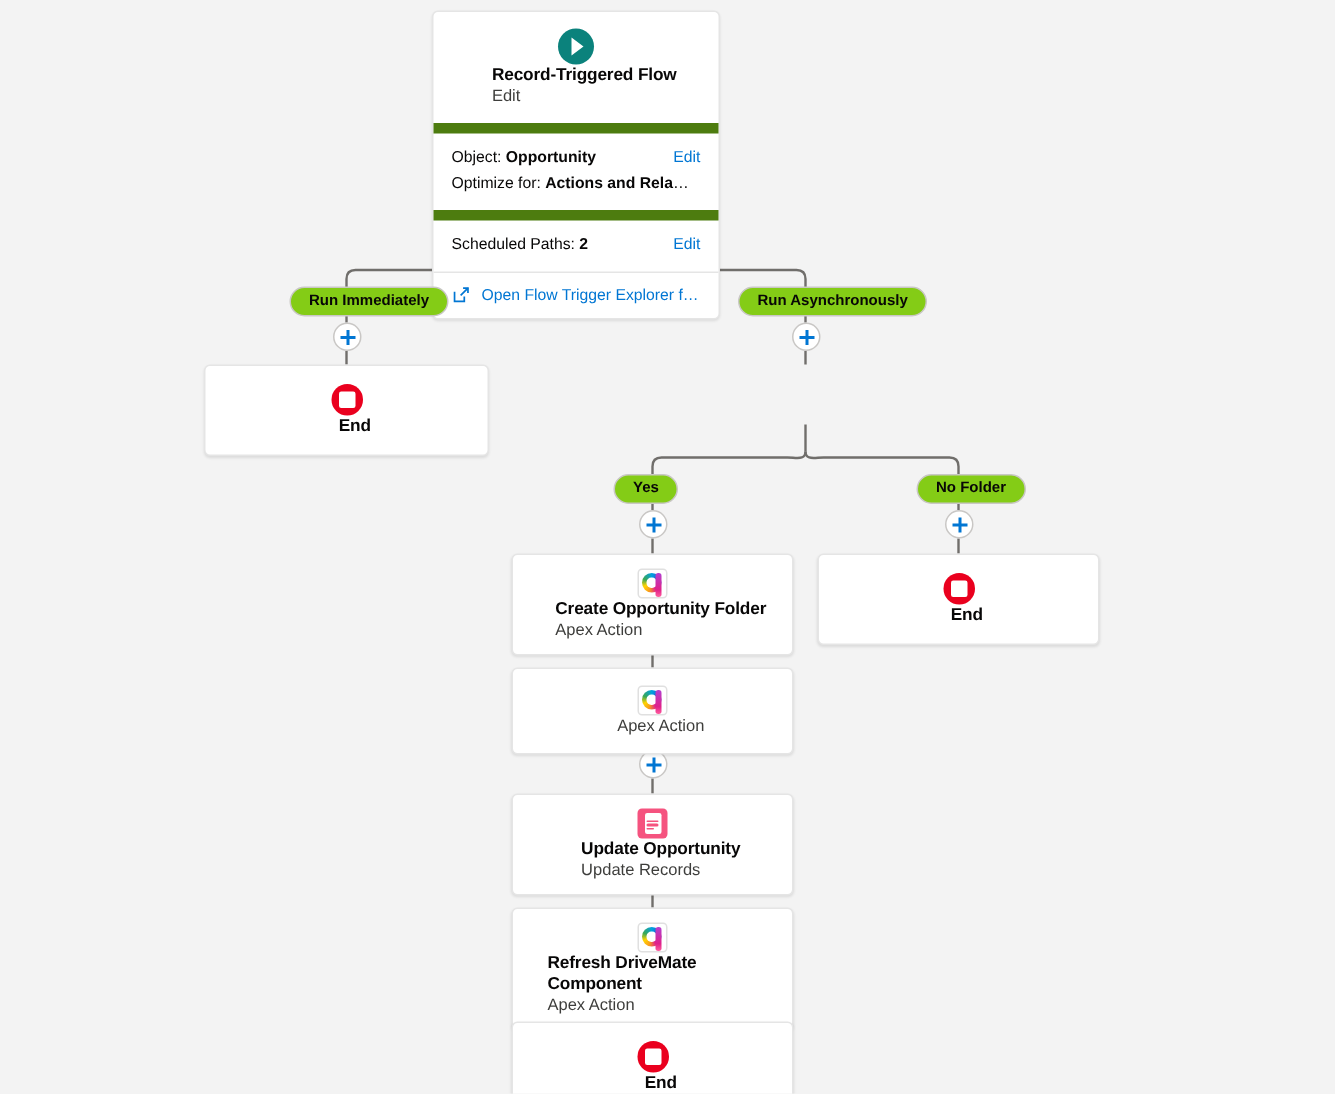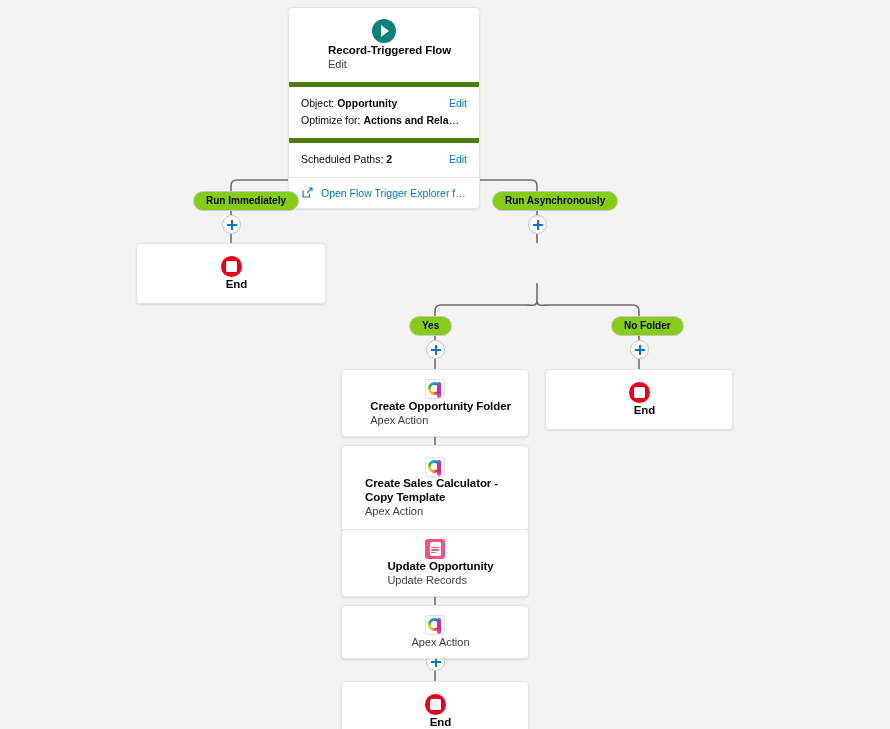--- a/index.html
+++ b/index.html
@@ -49,21 +49,21 @@
   }
   .node-sub {
     font-size: 11px;
     color: #3e3e3c;
     margin-top: 1px;
   }
   
   #start-node { left: 288px; top: 7px; width: 192px; }
   .start-head { padding: 11px 12px 11px 12px; }
   .sect {
-    border-top: 5px solid #4d7c0f;
+    border-top: 7px solid #4d7c0f;
     padding: 8px 12px 9px 12px;
   }
   .sect-row {
     display: flex;
     justify-content: space-between;
     align-items: baseline;
     font-size: 10.5px;
     color: #080707;
     line-height: 1.62;
     white-space: nowrap;
@@ -379,21 +379,20 @@
     </div>
   </div>
 
   <div class="node two-line" id="apex-sales-calc">
     <div class="node-head" style="padding:11px 12px;">
       <span class="icn icon-apex">
         <span class="ring"></span>
           <span class="bar"></span>
       </span>
       <span class="txt">
-        <div class="node-title">Create Sales Calculator - Copy Template</div>
         <div class="node-sub">Apex Action</div>
       </span>
     </div>
   </div>
 
   <div class="node" id="update-opportunity">
     <div class="node-head">
       <span class="icn icon-update">
         <span class="tab"></span>
           <span class="clip"></span>
@@ -408,20 +407,21 @@
     </div>
   </div>
 
   <div class="node" id="apex-refresh">
     <div class="node-head">
       <span class="icn icon-apex">
         <span class="ring"></span>
           <span class="bar"></span>
       </span>
       <span class="txt">
+        <div class="node-title">Refresh DriveMate Component</div>
         <div class="node-sub">Apex Action</div>
       </span>
     </div>
   </div>
 
   <div class="node" id="end-final">
     <div class="node-head" style="padding:12px 12px;">
       <span class="icn icon-end"></span>
       <span class="txt">
         <div class="node-title">End</div>

